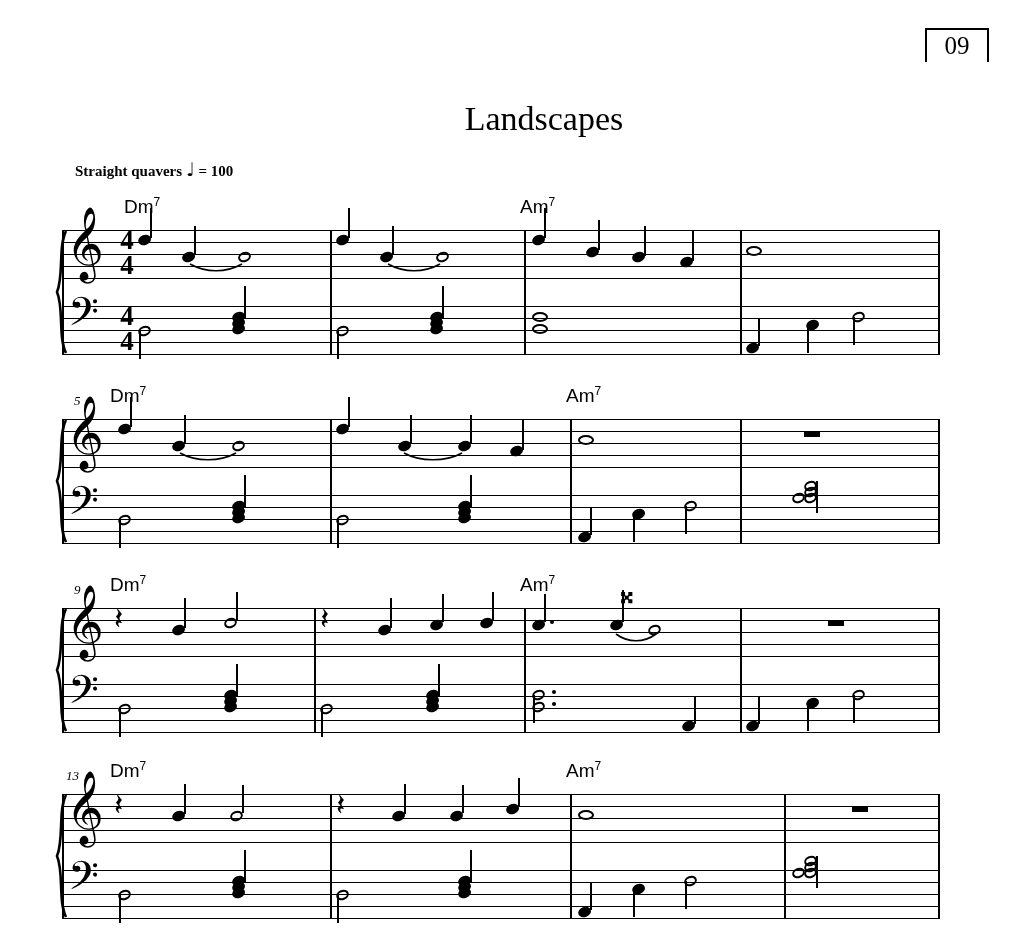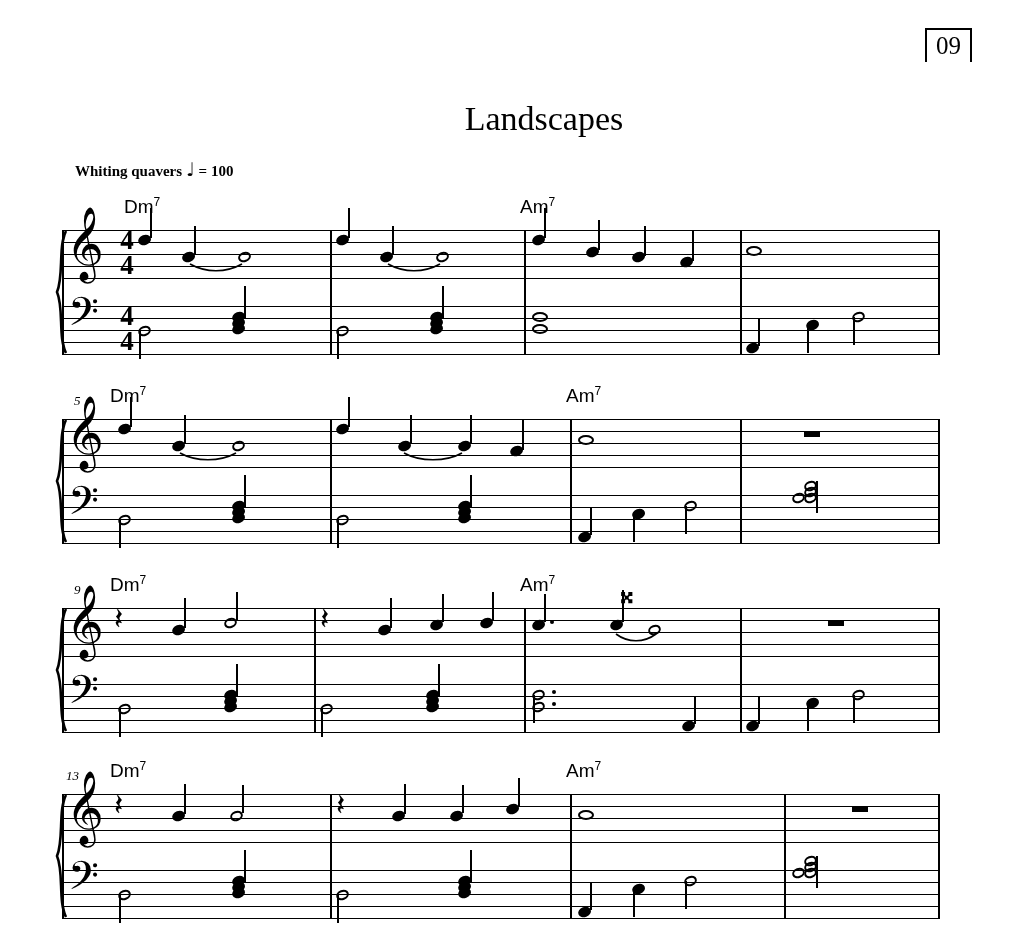--- a/index.html
+++ b/index.html
@@ -9,21 +9,21 @@
     font-family:"Liberation Serif", serif;
     color:#000;
     position:relative;
     overflow:hidden;
   }
   .page{position:relative;width:1020px;height:944px;}
 
   
   #page-num{
     position:absolute;top:28px;left:925px;
-    width:47px;height:34px;
+    width:64px;height:34px;
     border-top:2px solid #000;
     border-left:2px solid #000;
     border-right:2px solid #000;
     box-sizing:border-box;
   }
   #page-num span{
     display:block;text-align:center;
     font-size:25px;line-height:32px;
     font-family:"Liberation Serif", serif;
   }
@@ -127,21 +127,21 @@
 
 <div class="page">
 
   <div id="page-num">
     <span>09</span>
   </div>
 
   <div id="title">Landscapes</div>
 
   <div id="tempo">
-    <span>Whiting quavers</span>
+    <span>Straight quavers</span>
     <span class="note-glyph">♩</span>
     <span>= 100</span>
   </div>
 
 
   <div class="system" style="top:230px;">
     <div class="brace" style="top:0;height:124px;">
       <svg width="14" height="124" viewBox="0 0 14 124">
         <path d="M12 1 C4 16, 10 46, 3 62 C10 78, 4 108, 12 123" stroke="#000" stroke-width="2.6" fill="none"></path>
       </svg>

